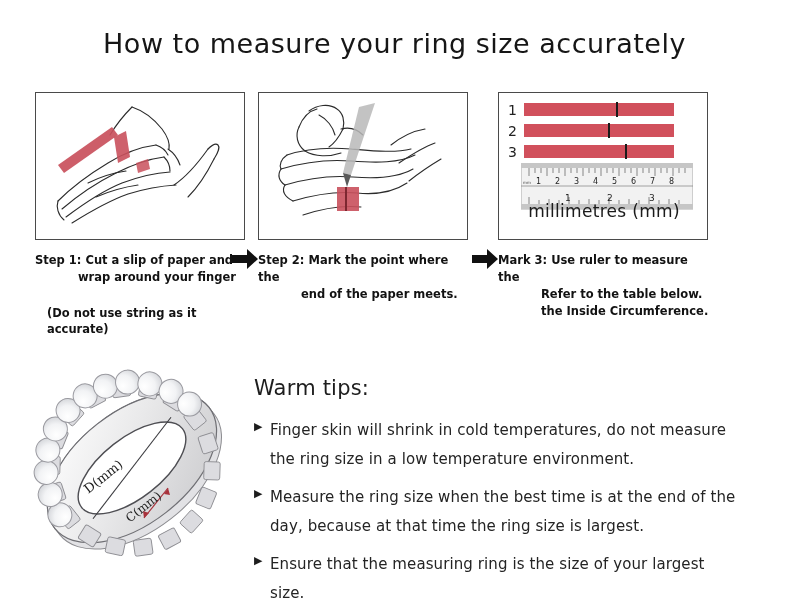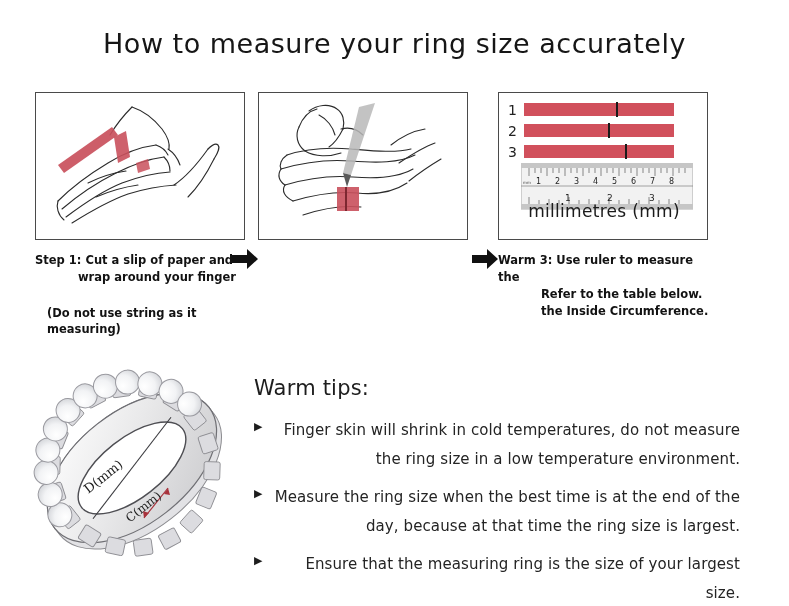--- a/index.html
+++ b/index.html
@@ -191,21 +191,20 @@
     font-size: 11px;
     line-height: 11px;
   }
   .tip-text {
     font-family: "DejaVu Sans", sans-serif;
     font-size: 15px;
     line-height: 29px;
     color: #242424;
     letter-spacing: 0.1px;
     max-width: 470px;
-    text-align: right;
   }
 </style>
 </head>
 <body>
 
 <div class="page-title">How to measure your ring size accurately</div>
 
 <div class="steps-row">
 
   <div class="step-col c1">
@@ -241,21 +240,21 @@
     </div>
 
     <div class="step-caption">
       <span class="cap-line">
         <span class="lead">Step 1:</span>
         <span class="body">Cut a slip of paper and</span>
       </span>
       <span class="cap-line indent">wrap around your finger</span>
     </div>
 
-    <div class="step-note n1">(Do not use string as it measuring)</div>
+    <div class="step-note n1">(Do not use string as it accurate)</div>
   </div>
 
   <div class="arrow a1">
     <svg width="26" height="22" viewBox="0 0 26 22">
       <path d="M0 7 L15 7 L15 1 L26 11 L15 21 L15 15 L0 15 Z" fill="#111111"></path>
     </svg>
   </div>
 
   <div class="step-col c2">
     <div class="panel">
@@ -288,20 +287,27 @@
           <path d="M84 80 L92 82 L88 94 Z" fill="#5a5a5a"></path>
         </g>
 
         <g>
           <rect x="78" y="94" width="22" height="24" fill="#c9505c" opacity="0.9"></rect>
           <rect x="86" y="94" width="2" height="24" fill="#7d2730"></rect>
         </g>
       </svg>
     </div>
 
+    <div class="step-caption">
+      <span class="cap-line">
+        <span class="lead">Step 2:</span>
+        <span class="body">Mark the point where the</span>
+      </span>
+      <span class="cap-line indent">end of the paper meets.</span>
+    </div>
   </div>
 
   <div class="arrow a2">
     <svg width="26" height="22" viewBox="0 0 26 22">
       <path d="M0 7 L15 7 L15 1 L26 11 L15 21 L15 15 L0 15 Z" fill="#111111"></path>
     </svg>
   </div>
 
   <div class="step-col c3">
     <div class="panel">
@@ -400,21 +406,21 @@
               <text x="128" y="38">3</text>
           </g>
         </svg>
       </div>
 
       <div class="ruler-label">millimetres (mm)</div>
     </div>
 
     <div class="step-caption">
       <span class="cap-line">
-        <span class="lead">Warm 3:</span>
+        <span class="lead">Mark 3:</span>
         <span class="body">Use ruler to measure the</span>
       </span>
       <span class="cap-line indent2">Refer to the table below.</span>
       <span class="cap-line indent2">
         <span>the </span><span>Inside Circumference</span><span>.</span>
       </span>
     </div>
 
   </div>
 </div>

